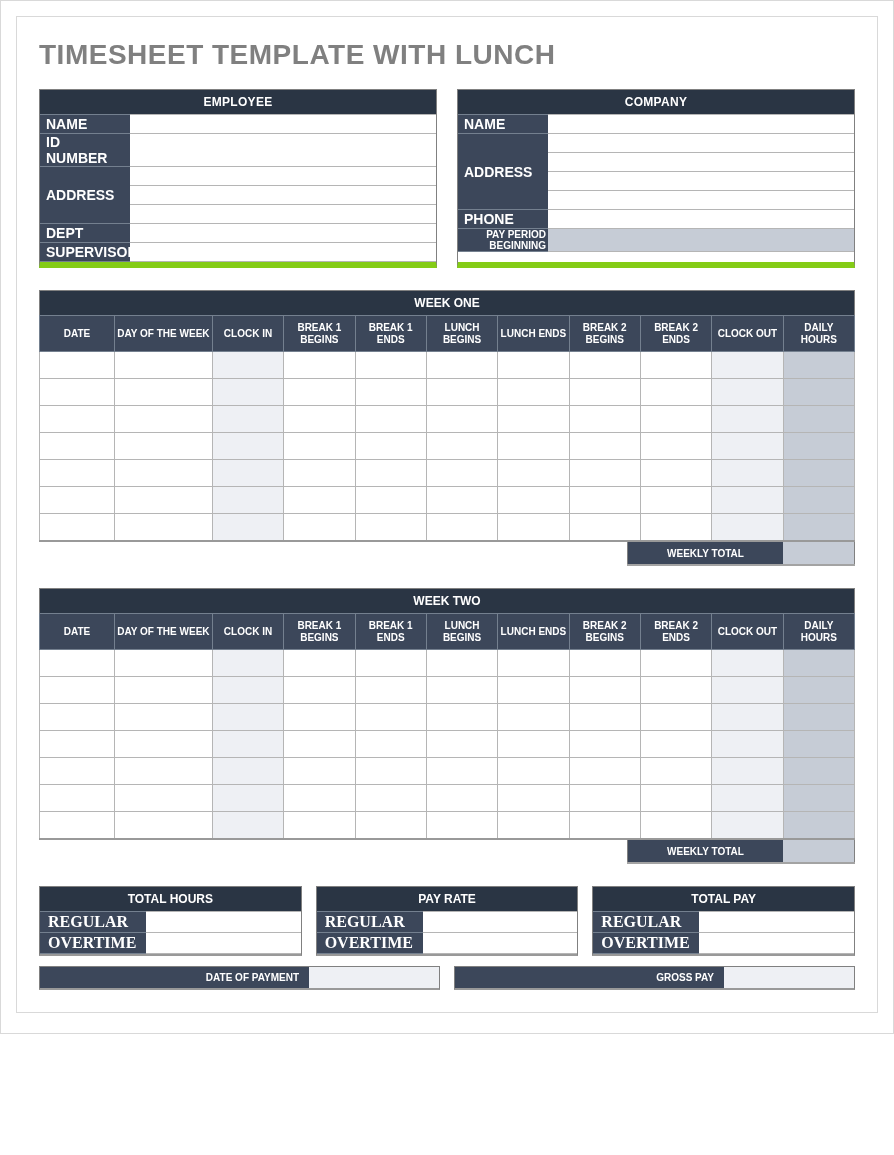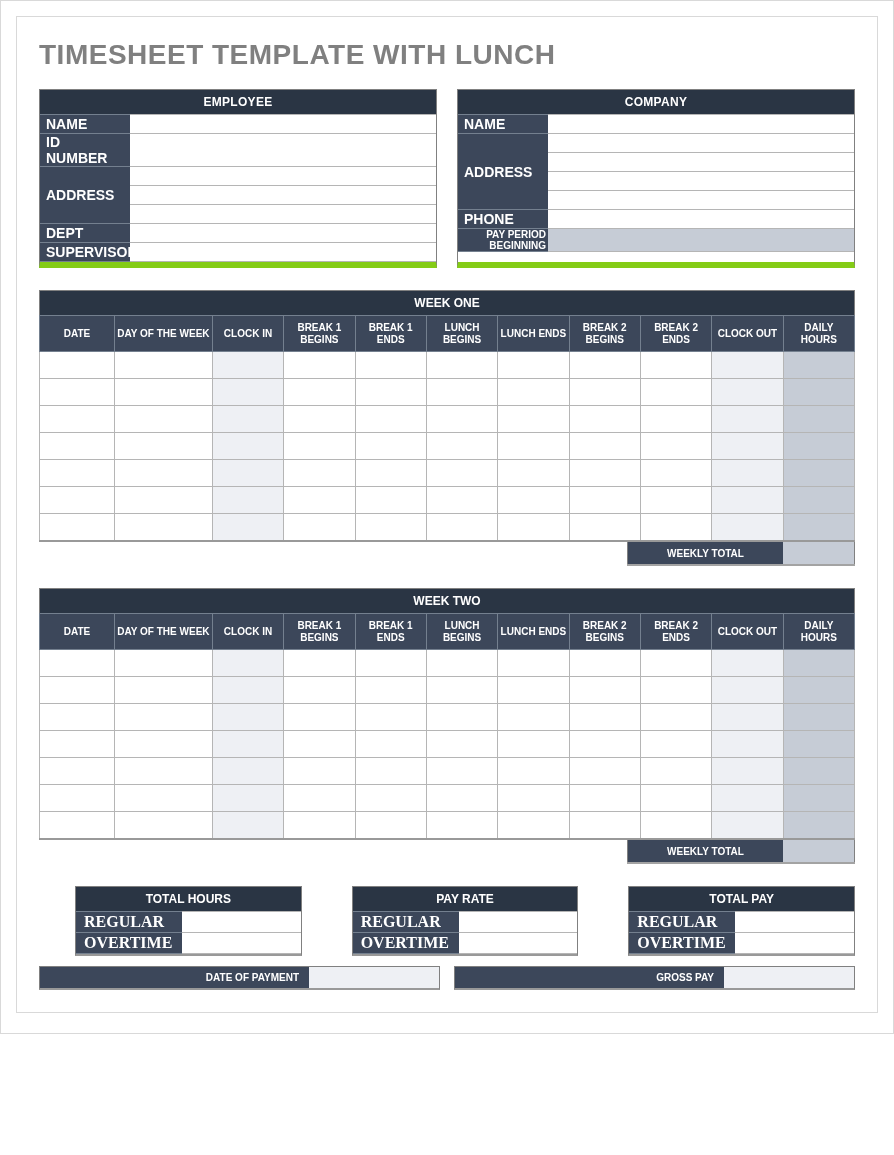--- a/index.html
+++ b/index.html
@@ -116,21 +116,20 @@
     border-bottom:2px solid #a3a3a3;
   }
   .wt td{height:20px;font-size:10px;font-weight:700;text-align:center;}
   .wt td.lab{background:var(--label);color:#fff;width:139px;padding:0 8px;}
   .wt td.v{background:var(--blue-fill);width:69px;}
 
   .totals{display:flex;gap:14px;margin-top:22px;}
   .tot-box{
     flex:1;border:1px solid var(--border);
     border-bottom:2px solid #999;
-    margin-left:36px;
   }
   .tot-head{
     background:var(--darker);color:#fff;text-align:center;
     font-weight:700;font-size:12px;padding:5px 0;
   }
   .tot-table{width:100%;border-collapse:collapse;}
   .tot-table td{
     border:1px solid var(--border-light);
     border-left:none;border-right:none;
     height:20px;font-size:16px;font-weight:700;padding:0 8px;font-family:Liberation Serif, serif;

